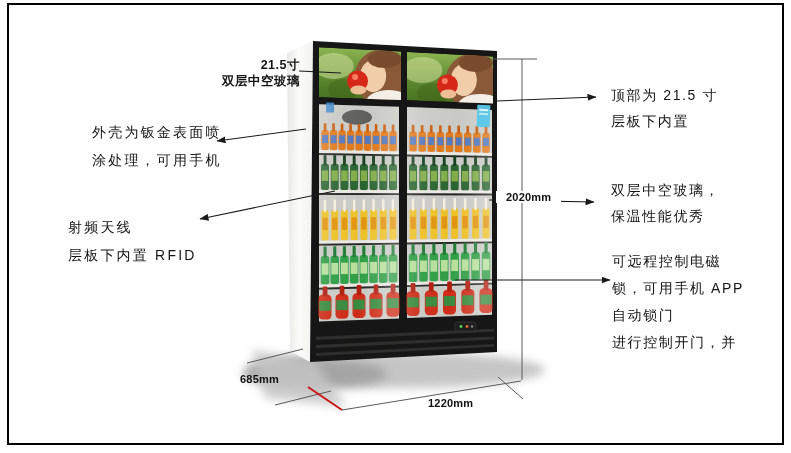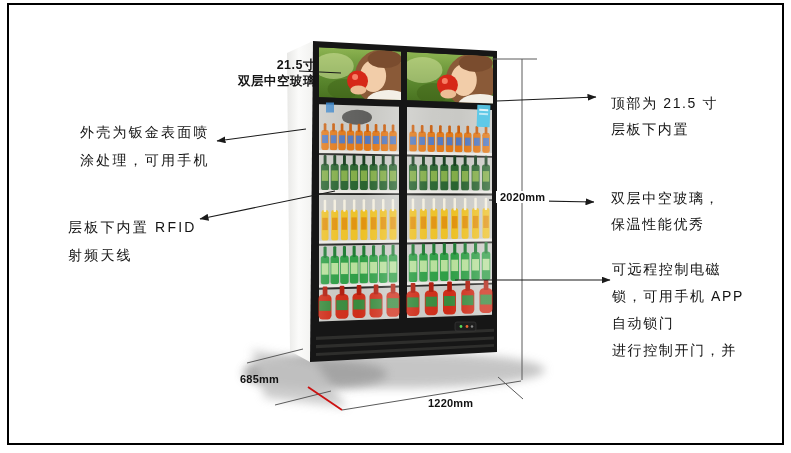--- a/index.html
+++ b/index.html
@@ -1,24 +1,24 @@
 <!DOCTYPE html>
 <html><head>
 <meta charset="utf-8">
 <style>
   html,body{margin:0;padding:0;background:#fff;}
   .stage{position:relative;width:791px;height:453px;background:#ffffff;overflow:hidden;
          font-family:"Liberation Sans","DejaVu Sans",sans-serif;}
   .frame{position:absolute;left:7px;top:3px;width:777px;height:442px;border:2px solid #000;box-sizing:border-box;}
   #art{position:absolute;left:0;top:0;width:791px;height:453px;}
   .lbl{position:absolute;font-size:14px;color:#141414;letter-spacing:2.2px;line-height:28px;white-space:nowrap;}
-  .lbl.r{letter-spacing:1.6px;line-height:26px;margin-top:8px;}
+  .lbl.r{letter-spacing:1.6px;line-height:26px;}
   .lbl.sm{font-size:12.5px;font-weight:bold;letter-spacing:0.5px;line-height:16px;text-align:right;width:80px;}
   .dim{position:absolute;font-size:11px;font-weight:bold;color:#111;letter-spacing:0.2px;white-space:nowrap;}
-  .dim.bg{background:#fff;padding:0 4px;}
+  .dim.bg{background:#fff;padding:0 10px;}
 </style>
 </head>
 <body>
 
 <div class="stage">
   <div class="frame"></div>
 
   <svg id="art" viewBox="0 0 791 453">
       <defs>
         <marker id="ah" markerWidth="9" markerHeight="7" refX="8.5" refY="3.5" orient="auto" markerUnits="userSpaceOnUse">
@@ -378,33 +378,33 @@
       <g stroke="#1a1a1a" stroke-width="1.1" fill="none">
         <line x1="299" y1="71" x2="341" y2="73"></line>
         <line x1="306" y1="129" x2="217" y2="141" marker-end="url(#ah)"></line>
         <line x1="335" y1="191" x2="200" y2="219" marker-end="url(#ah)"></line>
         <line x1="496" y1="101" x2="596" y2="97" marker-end="url(#ah)"></line>
         <line x1="489" y1="200" x2="594" y2="202" marker-end="url(#ah)"></line>
         <line x1="455" y1="280" x2="610" y2="280" marker-end="url(#ah)"></line>
       </g>
     </svg>
 
-  <div class="lbl sm" style="left:236px;top:57px">
+  <div class="lbl sm" style="left:220px;top:57px">
     <div>21.5寸</div>
     <div>双层中空玻璃</div>
   </div>
 
-  <div class="lbl" style="left:80px;top:118px">
+  <div class="lbl" style="left:92px;top:118px">
     <div>外壳为钣金表面喷</div>
     <div>涂处理，可用手机</div>
   </div>
 
   <div class="lbl" style="left:68px;top:213px">
+    <div>射频天线</div>
     <div>层板下内置 RFID</div>
-    <div>射频天线</div>
   </div>
 
   <div class="lbl r" style="left:611px;top:82px">
     <div>顶部为 21.5 寸</div>
     <div>层板下内置</div>
   </div>
 
   <div class="lbl r" style="left:611px;top:177px">
     <div>双层中空玻璃，</div>
     <div>保温性能优秀</div>

